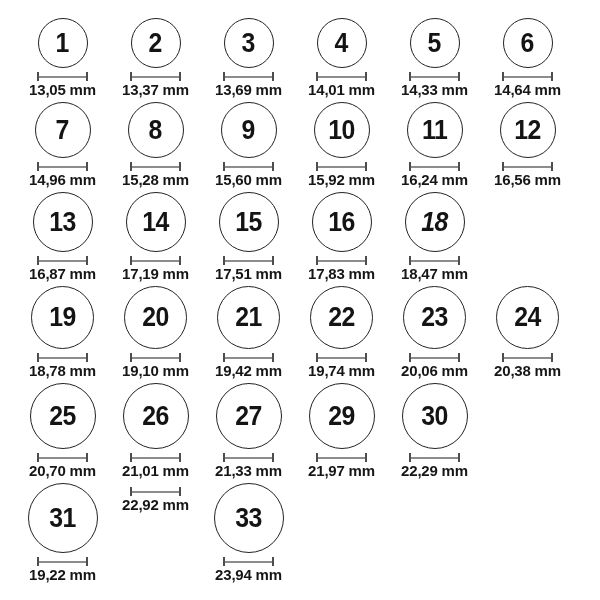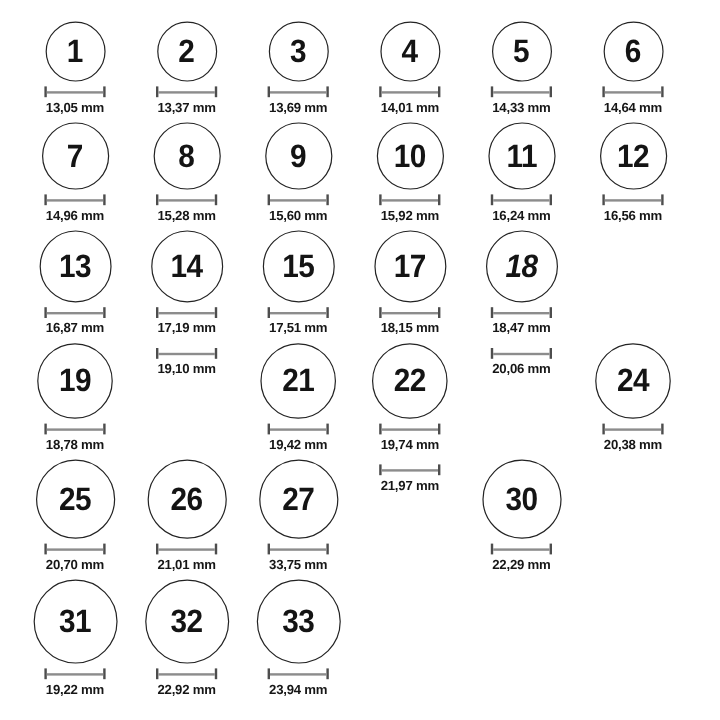--- a/index.html
+++ b/index.html
@@ -58,21 +58,21 @@
     left: 0;
     right: 0;
     top: 50%;
     margin-top: -1px;
     height: 2px;
     background: #8c8c8c;
   }
   .mm-label {
     margin-top: 2px;
     font-weight: 700;
-    font-size: 11px;
+    font-size: 15px;
     line-height: 14px;
     color: #161616;
     letter-spacing: -0.2px;
     white-space: nowrap;
   }
 </style>
 </head>
 <body>
 
 <div id="chart">
@@ -222,30 +222,30 @@
   <div class="cell">
     <div class="circle" style="width: 60px; height: 60px;">
       <span class="num">15</span>
     </div>
     <div class="ruler">
       <div class="ruler-line"></div>
     </div>
     <div class="mm-label">17,51 mm</div>
   </div>
 
-
   <div class="cell">
     <div class="circle" style="width: 60px; height: 60px;">
-      <span class="num">17</span>
-    </div>
-    <div class="ruler">
-      <div class="ruler-line"></div>
-    </div>
-    <div class="mm-label">18,15 mm</div>
-  </div>
+      <span class="num">16</span>
+    </div>
+    <div class="ruler">
+      <div class="ruler-line"></div>
+    </div>
+    <div class="mm-label">17,83 mm</div>
+  </div>
+
 
   <div class="cell">
     <div class="circle" style="width: 60px; height: 60px; font-style: italic;">
       <span class="num">18</span>
     </div>
     <div class="ruler">
       <div class="ruler-line"></div>
     </div>
     <div class="mm-label">18,47 mm</div>
   </div>
@@ -255,20 +255,23 @@
     <div class="circle" style="width: 63px; height: 63px;">
       <span class="num">19</span>
     </div>
     <div class="ruler">
       <div class="ruler-line"></div>
     </div>
     <div class="mm-label">18,78 mm</div>
   </div>
 
   <div class="cell">
+    <div class="circle" style="width: 63px; height: 63px;">
+      <span class="num">20</span>
+    </div>
     <div class="ruler">
       <div class="ruler-line"></div>
     </div>
     <div class="mm-label">19,10 mm</div>
   </div>
 
   <div class="cell">
     <div class="circle" style="width: 63px; height: 63px;">
       <span class="num">21</span>
     </div>
@@ -282,20 +285,23 @@
     <div class="circle" style="width: 63px; height: 63px;">
       <span class="num">22</span>
     </div>
     <div class="ruler">
       <div class="ruler-line"></div>
     </div>
     <div class="mm-label">19,74 mm</div>
   </div>
 
   <div class="cell">
+    <div class="circle" style="width: 63px; height: 63px;">
+      <span class="num">23</span>
+    </div>
     <div class="ruler">
       <div class="ruler-line"></div>
     </div>
     <div class="mm-label">20,06 mm</div>
   </div>
 
   <div class="cell">
     <div class="circle" style="width: 63px; height: 63px; align-items: center;">
       <span class="num">24</span>
     </div>
@@ -326,25 +332,28 @@
     <div class="mm-label">21,01 mm</div>
   </div>
 
   <div class="cell">
     <div class="circle" style="width: 66px; height: 66px; text-align: right;">
       <span class="num">27</span>
     </div>
     <div class="ruler">
       <div class="ruler-line"></div>
     </div>
-    <div class="mm-label">33,75 mm</div>
-  </div>
-
-
-  <div class="cell">
+    <div class="mm-label">21,33 mm</div>
+  </div>
+
+
+  <div class="cell">
+    <div class="circle" style="width: 66px; height: 66px;">
+      <span class="num">29</span>
+    </div>
     <div class="ruler">
       <div class="ruler-line"></div>
     </div>
     <div class="mm-label">21,97 mm</div>
   </div>
 
   <div class="cell">
     <div class="circle" style="width: 66px; height: 66px;">
       <span class="num">30</span>
     </div>
@@ -359,23 +368,20 @@
     <div class="circle" style="width: 70px; height: 70px;">
       <span class="num">31</span>
     </div>
     <div class="ruler">
       <div class="ruler-line"></div>
     </div>
     <div class="mm-label">19,22 mm</div>
   </div>
 
   <div class="cell">
-    <div class="circle" style="width: 70px; height: 70px;">
-      <span class="num">32</span>
-    </div>
     <div class="ruler">
       <div class="ruler-line"></div>
     </div>
     <div class="mm-label">22,92 mm</div>
   </div>
 
   <div class="cell">
     <div class="circle" style="width: 70px; height: 70px;">
       <span class="num">33</span>
     </div>

